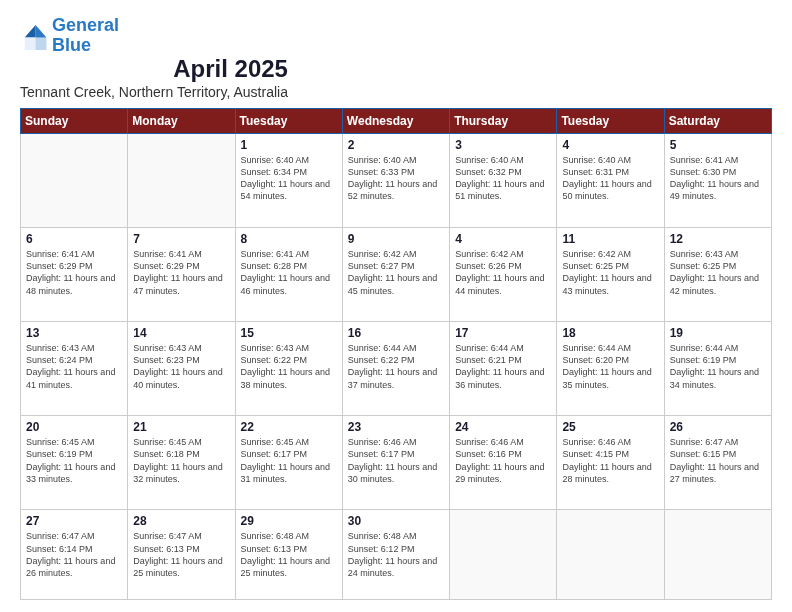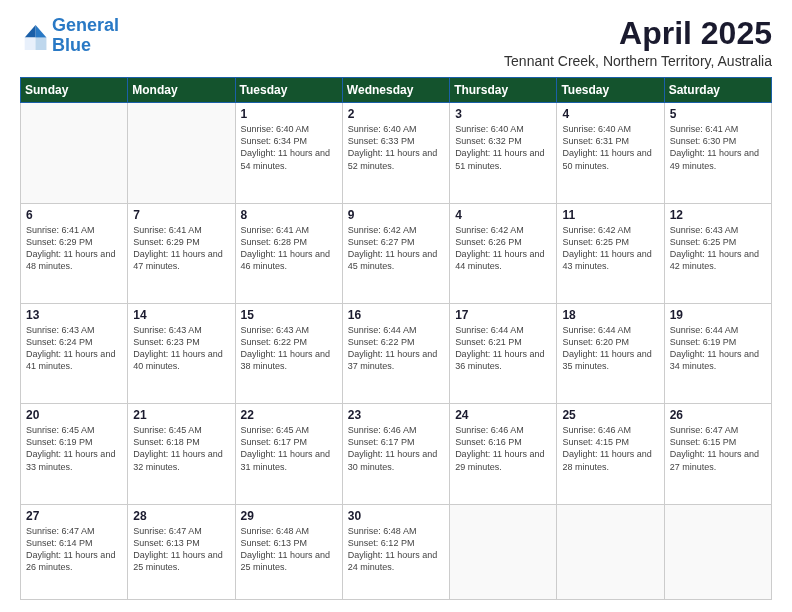--- a/index.html
+++ b/index.html
@@ -15,20 +15,21 @@
       height: 612px;
       padding: 16px 20px 12px 20px;
       display: flex;
       flex-direction: column;
     }
     .header {
       display: flex;
       justify-content: space-between;
       align-items: flex-start;
       margin-bottom: 8px;
+      flex-direction: column;
     }
     .logo {
       display: flex;
       align-items: center;
       gap: 4px;
     }
     .logo-text {
       font-size: 18px;
       font-weight: bold;
       color: #1a1a2e;
@@ -38,39 +39,39 @@
       color: #2979c5;
     }
     .logo-icon {
       width: 28px;
       height: 28px;
     }
     .title-block {
       text-align: right;
     }
     .month-title {
-      font-size: 32px;
+      font-size: 24px;
       font-weight: bold;
       color: #1a1a2e;
       line-height: 1.1;
     }
     .subtitle {
       font-size: 14px;
       color: #333;
       margin-top: 2px;
     }
     .calendar {
       flex: 1;
       border: 1px solid #ccc;
       border-collapse: collapse;
       width: 100%;
       table-layout: fixed;
     }
     .calendar th {
-      background: #14532d;
+      background: #7f1d1d;
       color: #fff;
       font-size: 12px;
       font-weight: bold;
       padding: 5px 4px;
       text-align: left;
       border: 1px solid #1a5fa8;
     }
     .calendar td {
       border: 1px solid #ccc;
       vertical-align: top;

